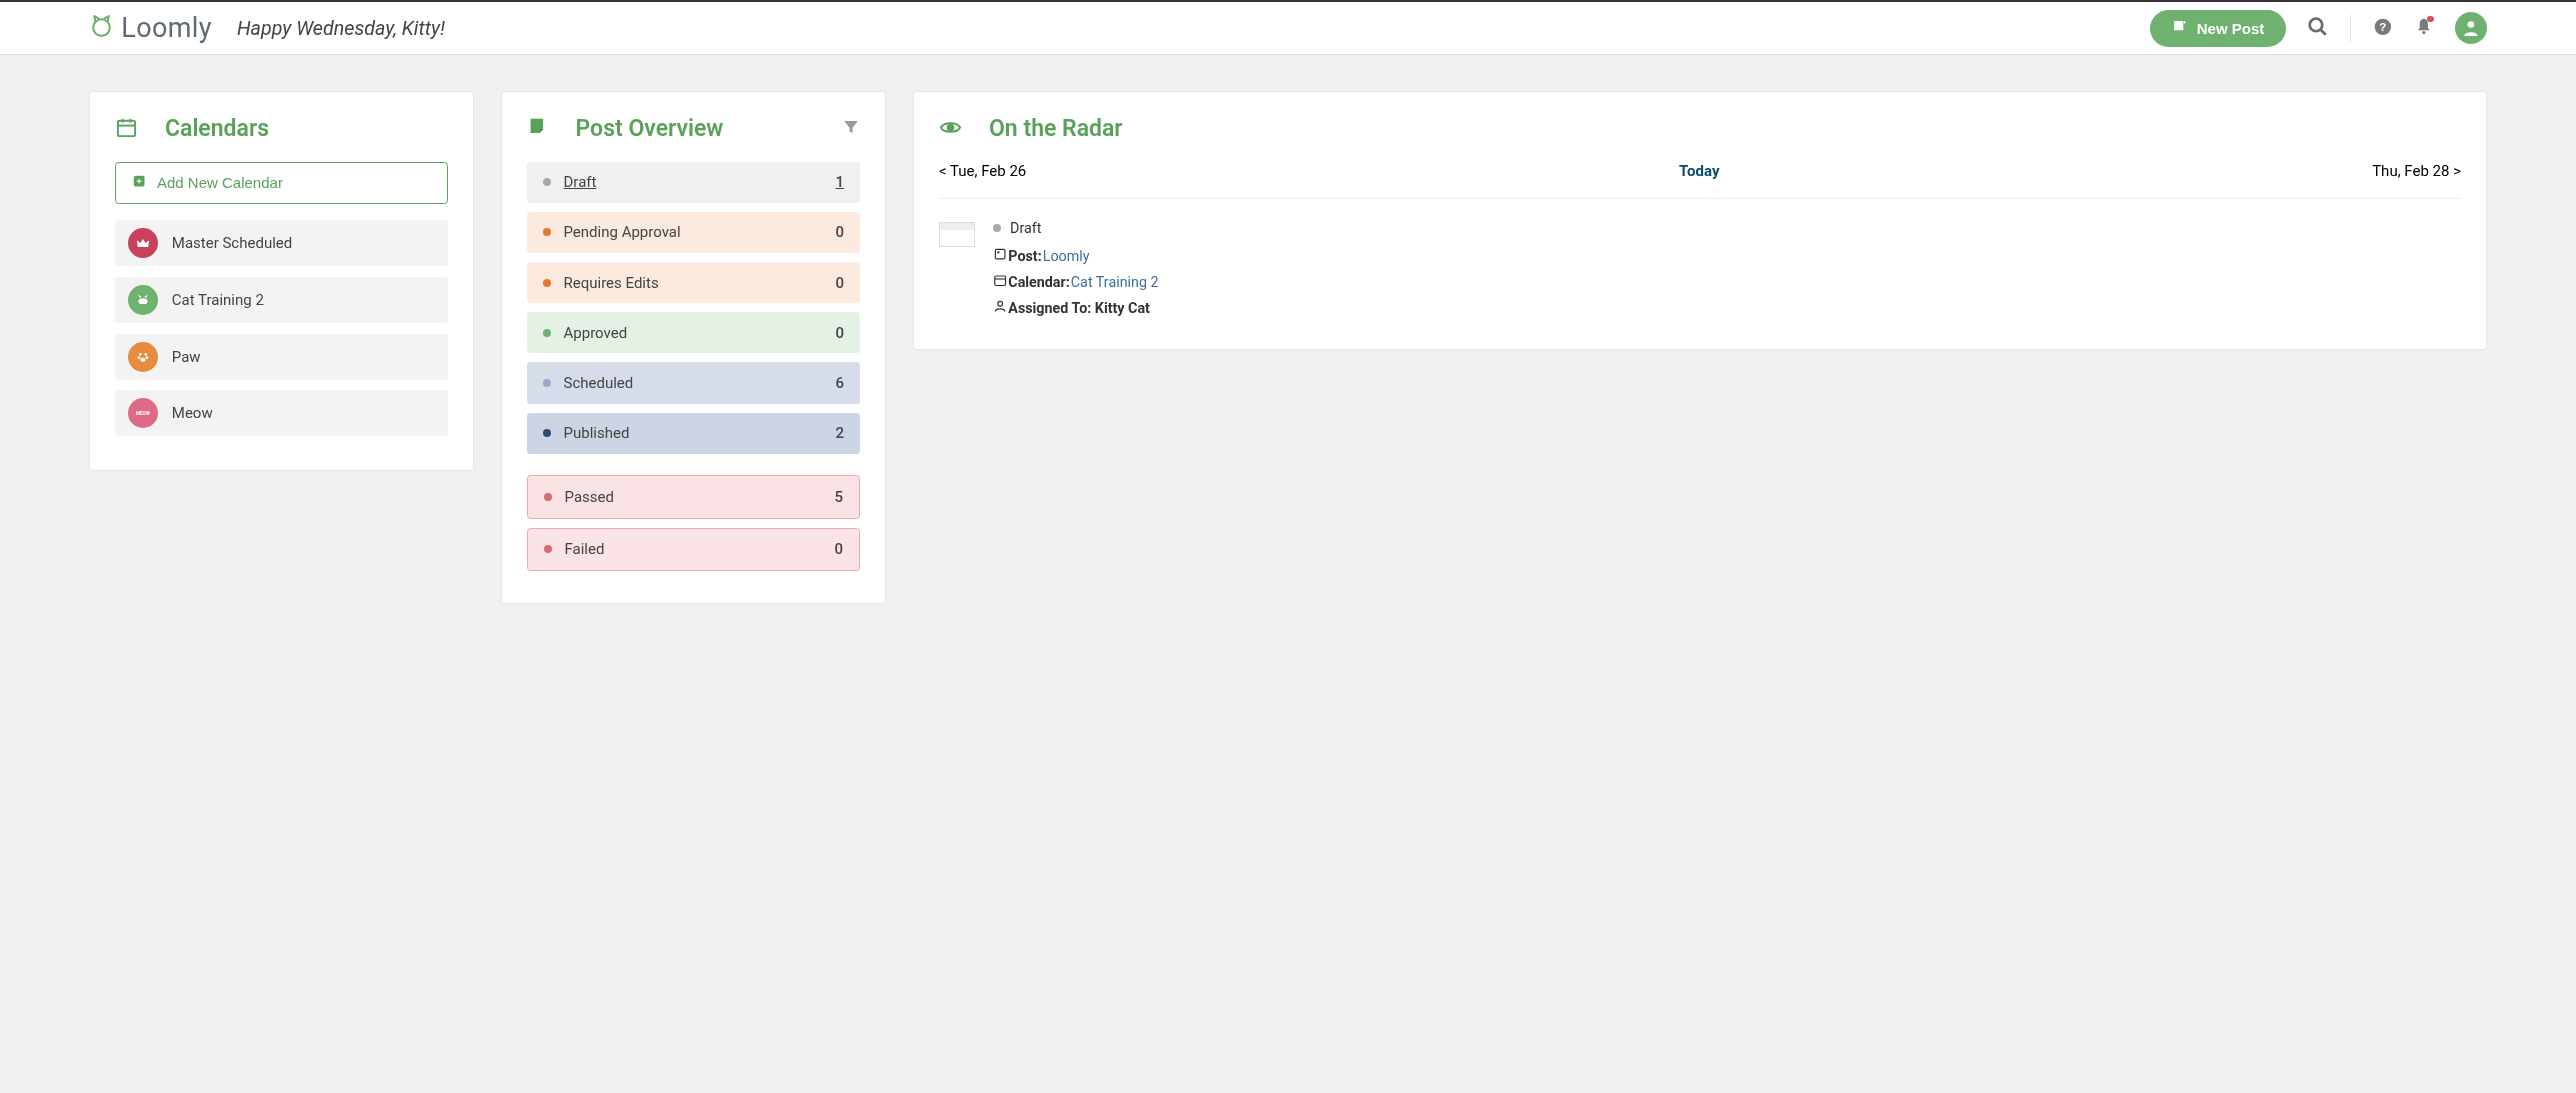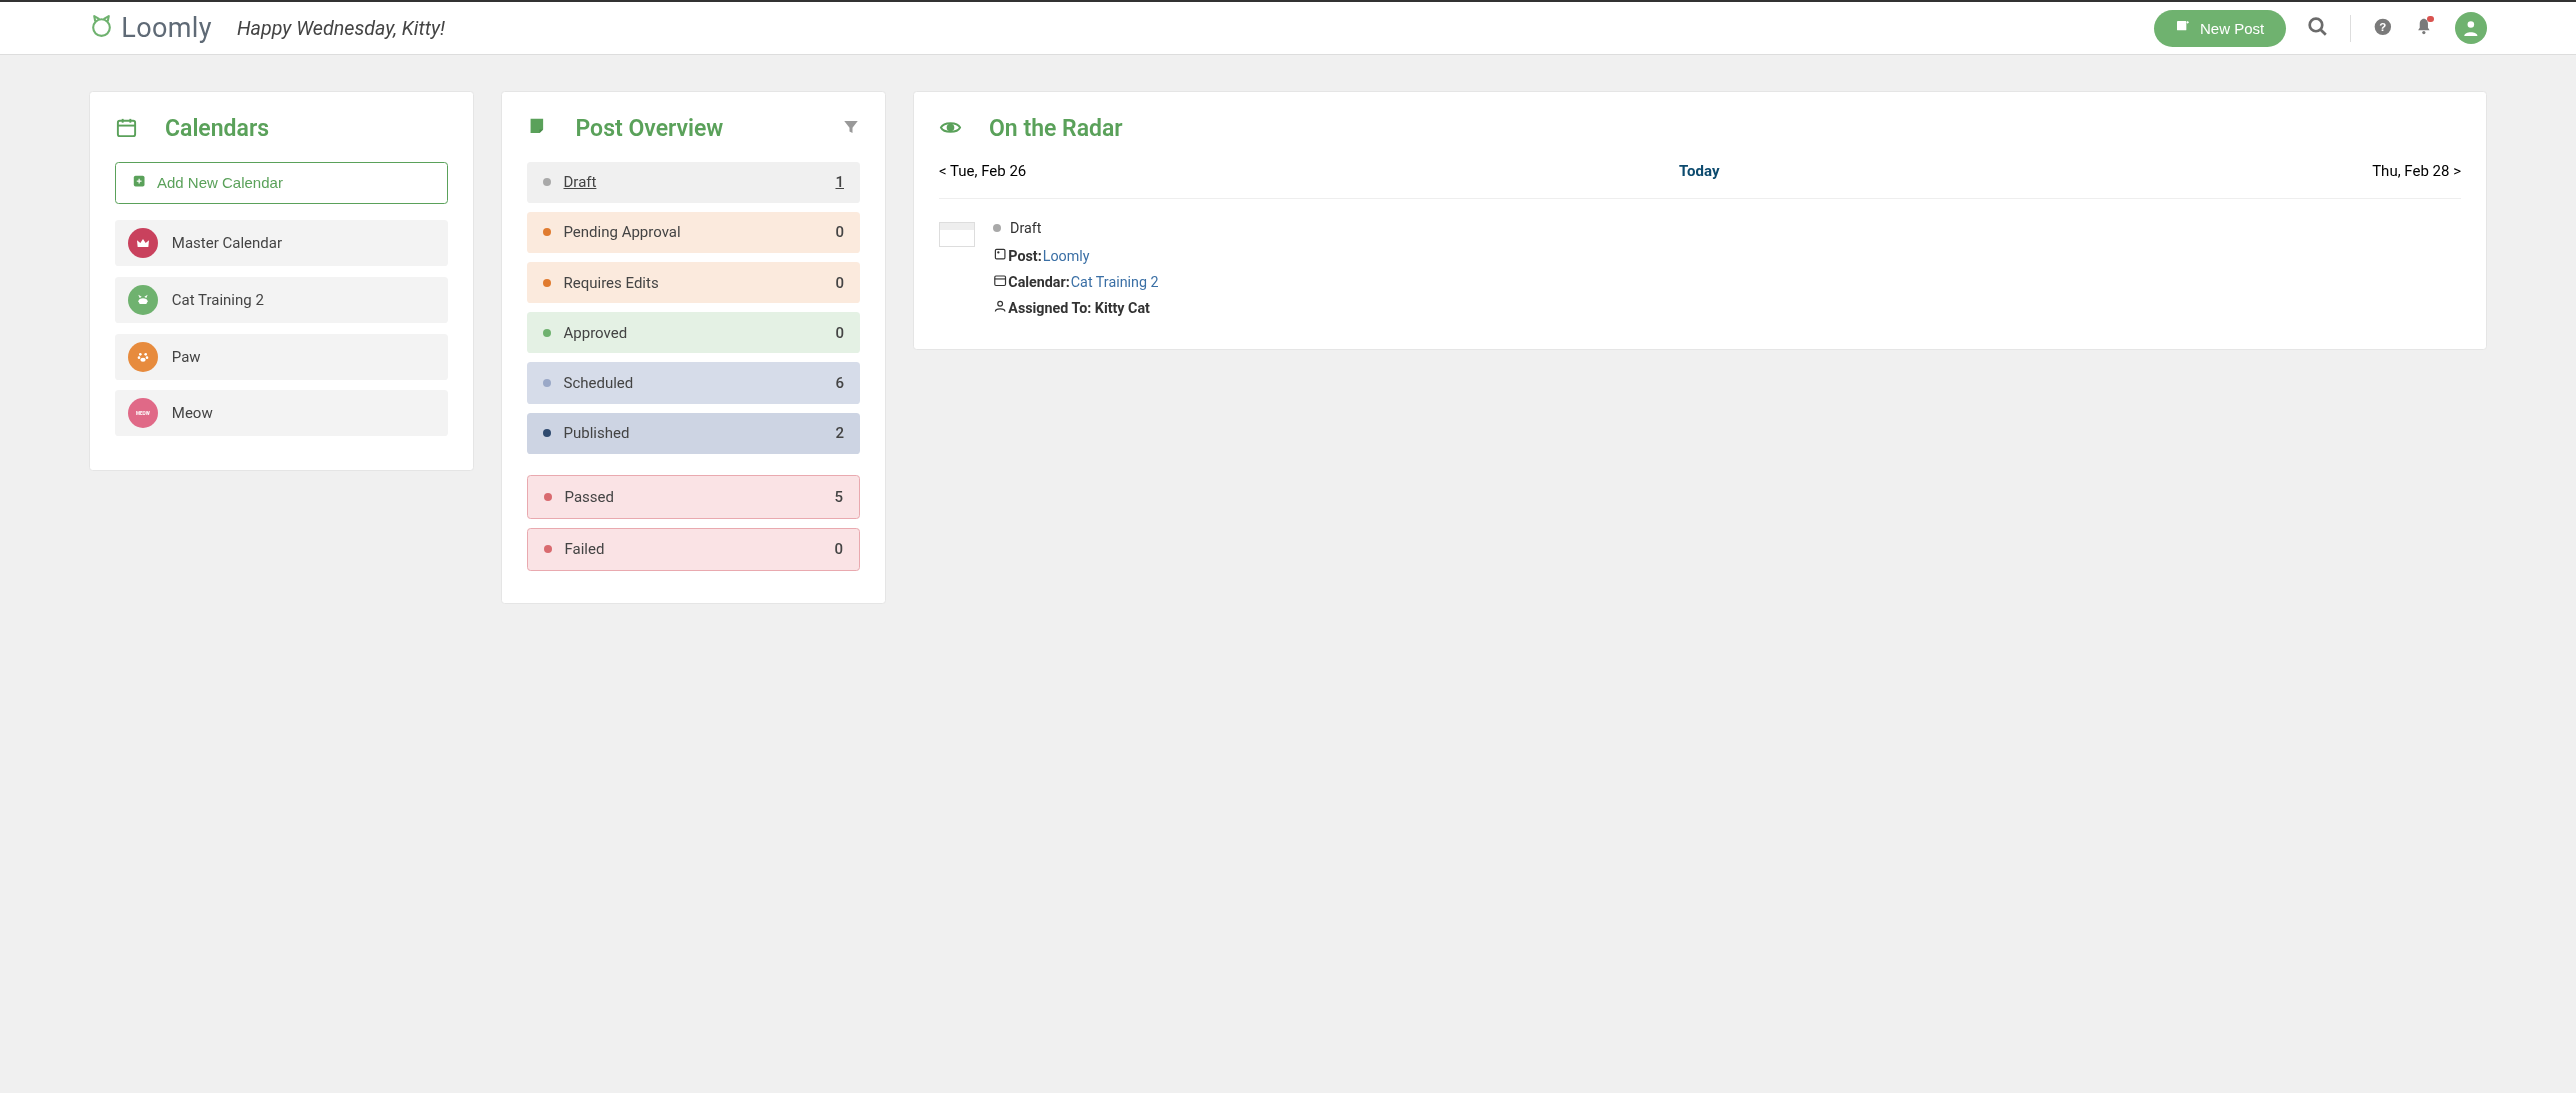--- a/index.html
+++ b/index.html
@@ -48,21 +48,21 @@
       align-items: center;
       gap: 21.5px;
     }
     .new-post-btn {
       background: #6fb26f;
       color: #fff;
       border: none;
       border-radius: 19.7px;
       padding: 9px 21.5px;
       font-size: 15px;
-      font-weight: 400;
+      font-weight: 700;
       display: flex;
       align-items: center;
       gap: 9px;
       cursor: pointer;
     }
     .icon-btn {
       background: none;
       border: none;
       cursor: pointer;
       color: #7a7a7a;
@@ -341,21 +341,21 @@
       <span>Add New Calendar</span>
     </button>
 
     <div id="calendar-list">
         <div class="cal-item">
     <span class="cal-badge" style="background:#c9415d">
             <svg width="16" height="16" viewBox="0 0 24 24" fill="#fff">
               <path d="M4 18 L3 8 L8 12 L12 6 L16 12 L21 8 L20 18 Z"></path>
             </svg>
           </span>
-    <span>Master Calendar</span>
+    <span>Master Scheduled</span>
         </div>
         <div class="cal-item">
     <span class="cal-badge" style="background:#6fb26f">
             <svg width="16" height="16" viewBox="0 0 24 24" fill="#fff">
               <path d="M5 14 C5 8 19 8 19 14 L17 18 L7 18 Z"></path>
               <path d="M7 9 L5 4 L10 7 Z"></path>
               <path d="M17 9 L19 4 L14 7 Z"></path>
             </svg>
           </span>
     <span>Cat Training 2</span>

